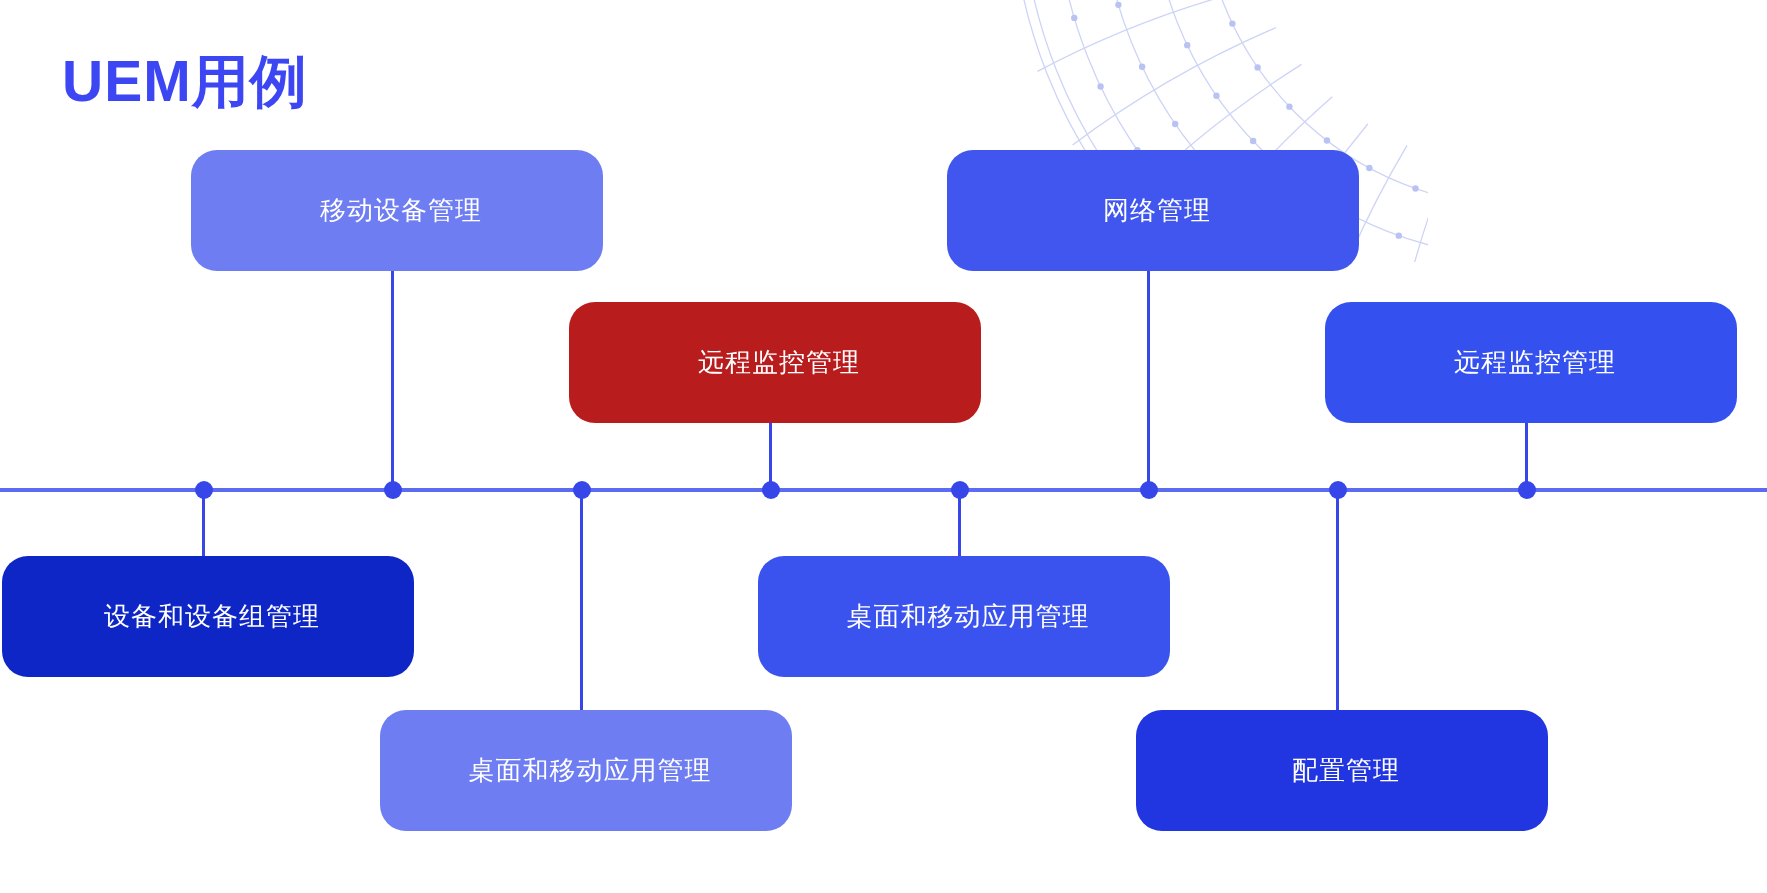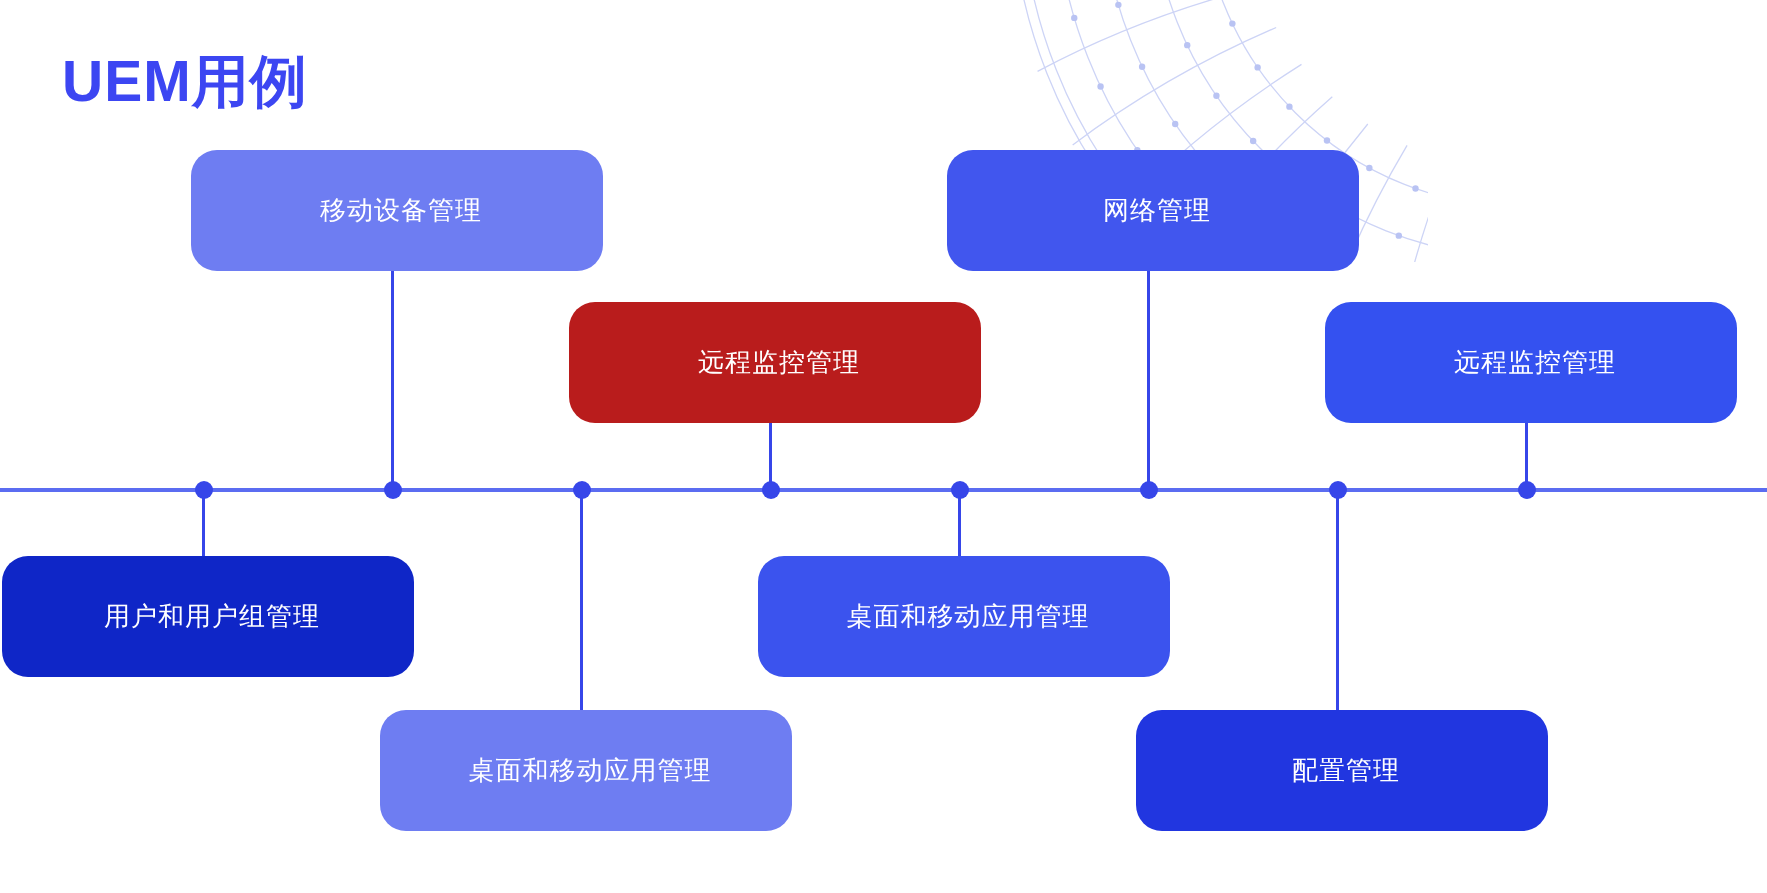--- a/index.html
+++ b/index.html
@@ -131,21 +131,21 @@
       <circle cx="110.37807188562255" cy="4.85447546505533" r="3.2" fill="#b9c3f3"></circle>
       <circle cx="66.27236408168562" cy="17.919181321435758" r="3.2" fill="#b9c3f3"></circle>
     </svg>
 
   <div class="timeline-line" style="background-color: rgb(91, 108, 241);"></div>
 
   <div class="c0">
     <div class="connector conn-below-near" style="background-color: rgb(54, 70, 233);"></div>
     <div class="dot" style="background-color: rgb(54, 70, 233);"></div>
     <div class="box row-below-near" style="background-color: rgb(15, 38, 199);">
-      <span>用户和用户组管理</span>
+      <span>设备和设备组管理</span>
     </div>
   </div>
 
   <div class="c1">
     <div class="connector conn-above-far" style="background-color: rgb(54, 70, 233);"></div>
     <div class="dot" style="background-color: rgb(54, 70, 233);"></div>
     <div class="box row-above-far" style="background-color: rgb(110, 125, 242);">
       <span>移动设备管理</span>
     </div>
   </div>

